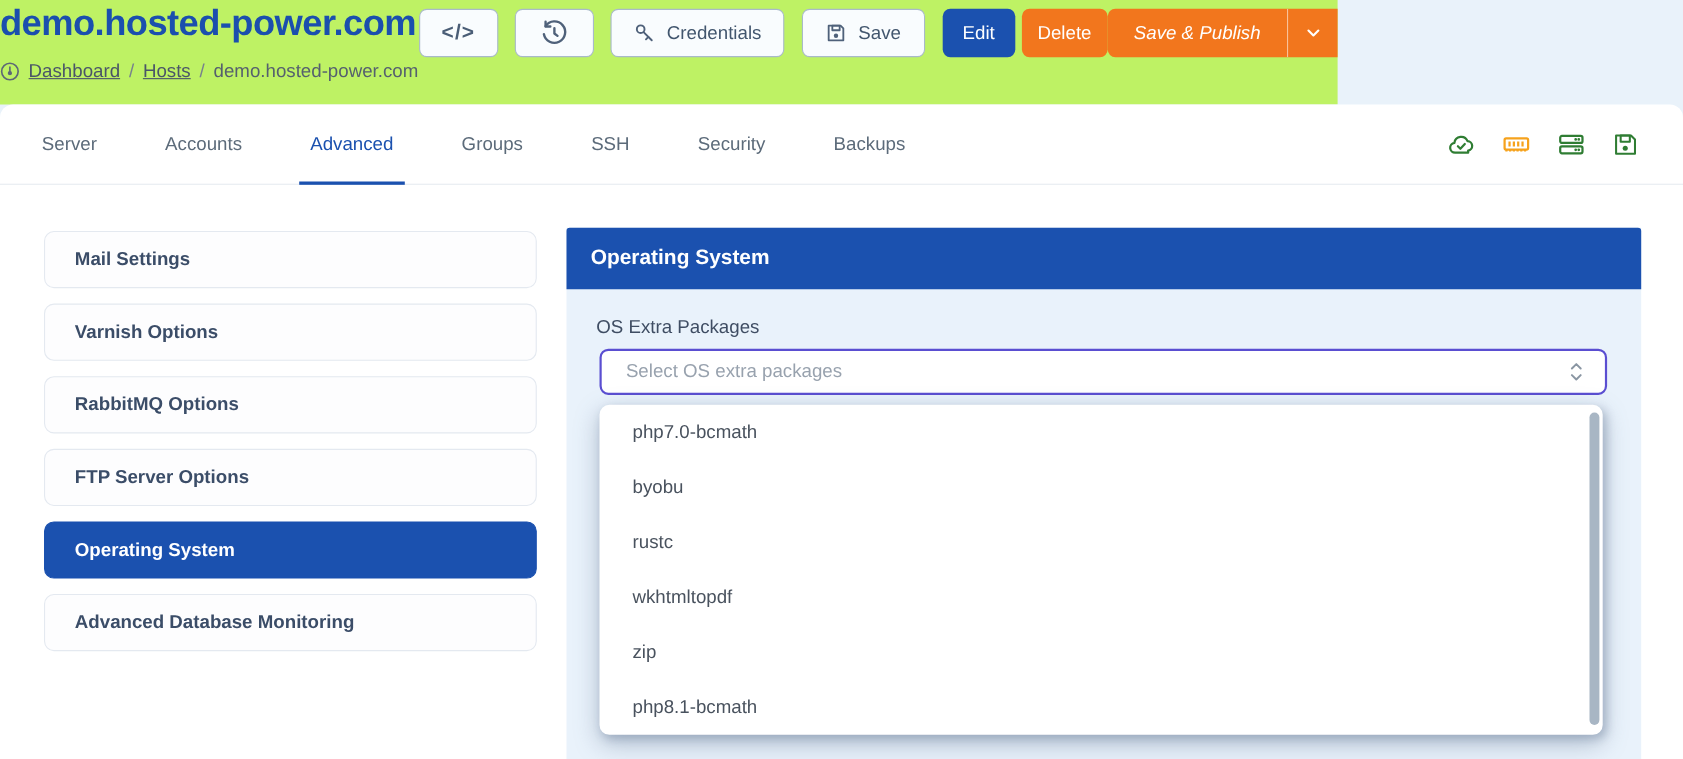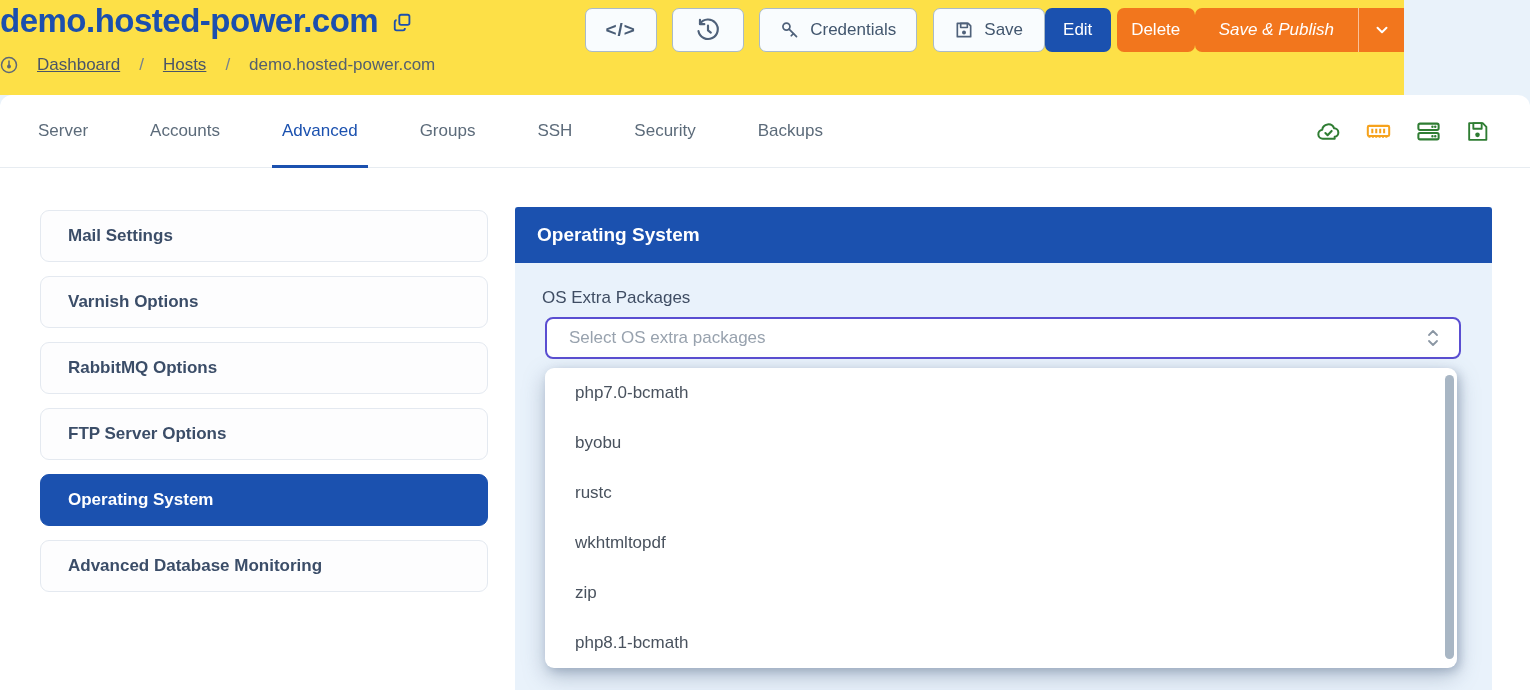--- a/index.html
+++ b/index.html
@@ -1,37 +1,37 @@
 <!DOCTYPE html>
 <html><head>
 <meta charset="utf-8">
 <style>
   * { margin:0; padding:0; box-sizing:border-box; }
   html,body { width:1530px; height:690px; overflow:hidden;
     font-family:"Liberation Sans", sans-serif; background:#e9f2fa; }
 
   
-  .top-header { position:absolute; top:0; left:0; width:1404px; height:95px; background:#fde047; }
+  .top-header { position:absolute; top:0; left:0; width:1216px; height:95px; background:#bef264; }
   .page-title-row { position:absolute; top:2px; left:0; display:flex; align-items:center; gap:14px; }
   .page-title { font-size:33px; font-weight:700; color:#1b4fae; letter-spacing:-0.5px; }
   .copy-icon { width:22px; height:22px; color:#1b4fae; cursor:pointer; margin-top:4px; }
-  .breadcrumb { position:absolute; top:55px; left:0; display:flex; align-items:center; gap:19px;
+  .breadcrumb { position:absolute; top:55px; left:0; display:flex; align-items:center; gap:8px;
     font-size:17px; color:#55606e; }
   .breadcrumb .crumb-link { text-decoration:underline; color:#4a5568; cursor:pointer; }
   .breadcrumb .sep { color:#77818d; }
   .gauge-icon { width:18px; height:18px; color:#5d6876; }
 
   .toolbar { position:absolute; top:8px; right:0; display:flex; align-items:stretch; height:44px; }
   .btn { display:flex; align-items:center; justify-content:center; gap:10px; font-size:17px;
     border-radius:7px; cursor:pointer; white-space:nowrap; }
   .btn-outline { background:#f9fcfe; border:1px solid #a9bac9; color:#42566e; }
   .btn-icon-only { width:72px; margin-right:15px; }
   .code-glyph { font-size:19px; font-weight:700; color:#4a5d76; letter-spacing:1px; }
   .btn-credentials { width:158px; margin-right:16px; }
-  .btn-save { width:112px; }
+  .btn-save { width:112px; margin-right:16px; }
   .btn-edit { background:#1b51af; color:#fff; width:66px; border:none; margin-right:6px; font-weight:400;}
   .btn-delete { background:#f2761d; color:#fff; width:78px; border:none; font-weight:500;}
   .btn-split { display:flex; background:#f2761d; color:#fff; border-radius:7px 0 0 7px; overflow:hidden;font-style:italic; }
   .btn-split .main-part { padding:0 24px; display:flex; align-items:center; font-size:17px; font-weight:500; cursor:pointer; }
   .btn-split .arrow-part { width:46px; display:flex; align-items:center; justify-content:center;
     border-left:1px solid rgba(255,255,255,.55); cursor:pointer; }
   .icon-slate { color:#4f617a; }
 
   
   .card { position:absolute; top:95px; left:0; width:1530px; height:595px; background:#ffffff;

